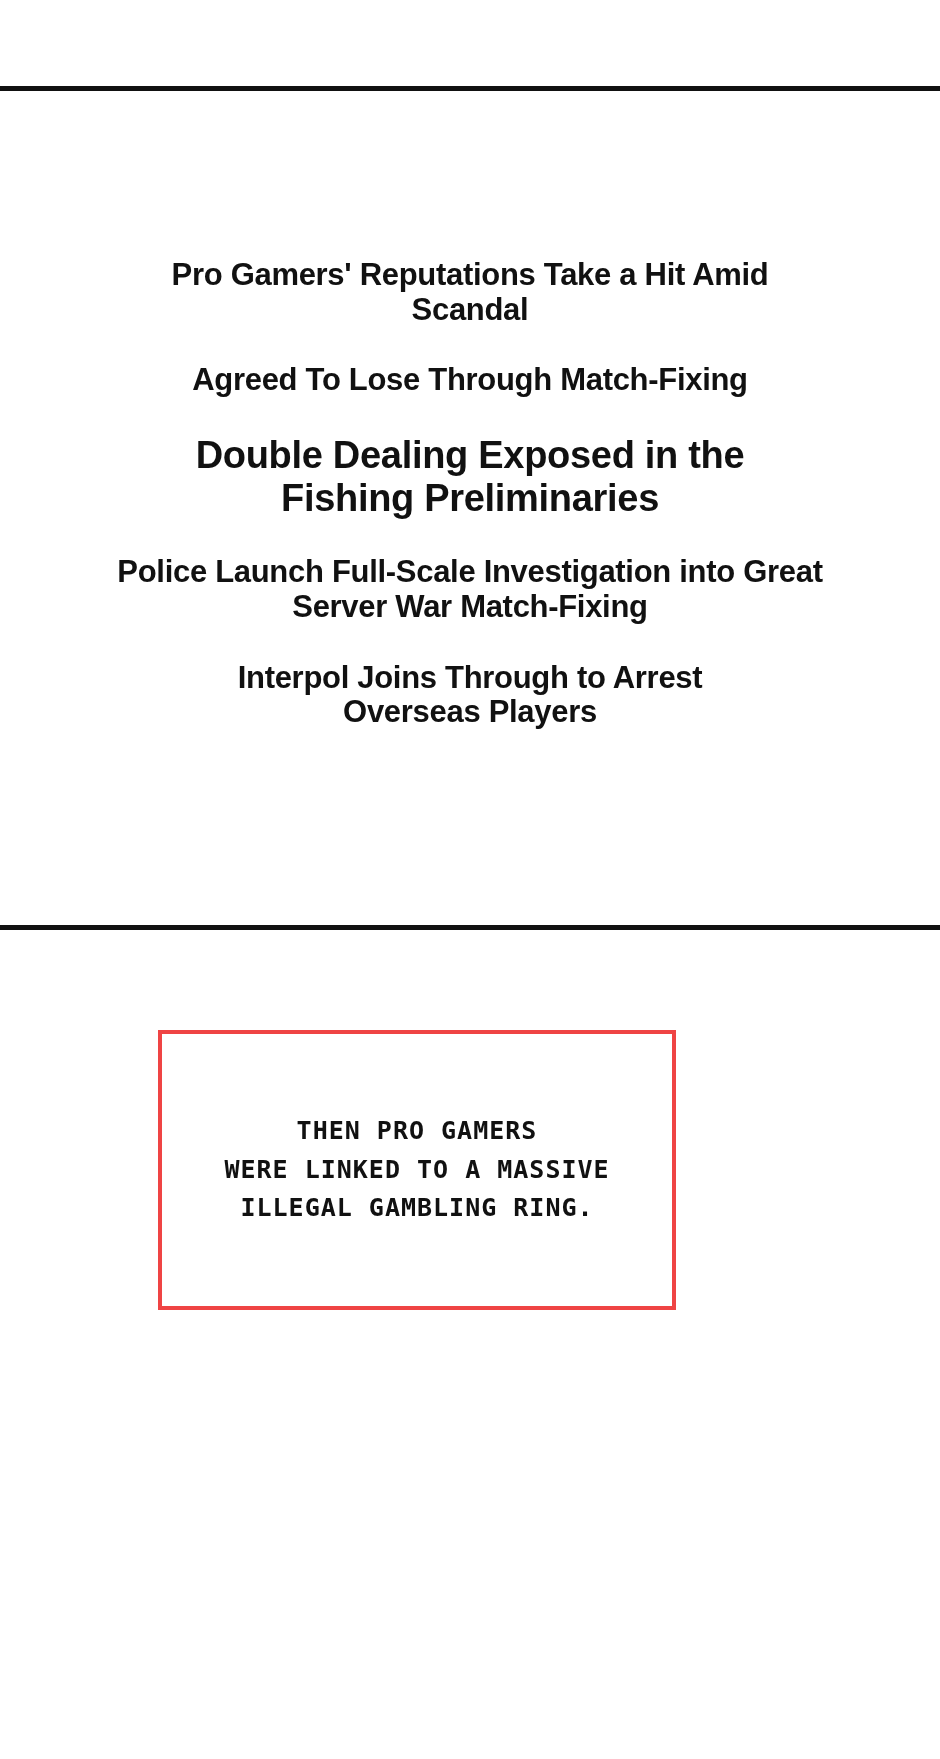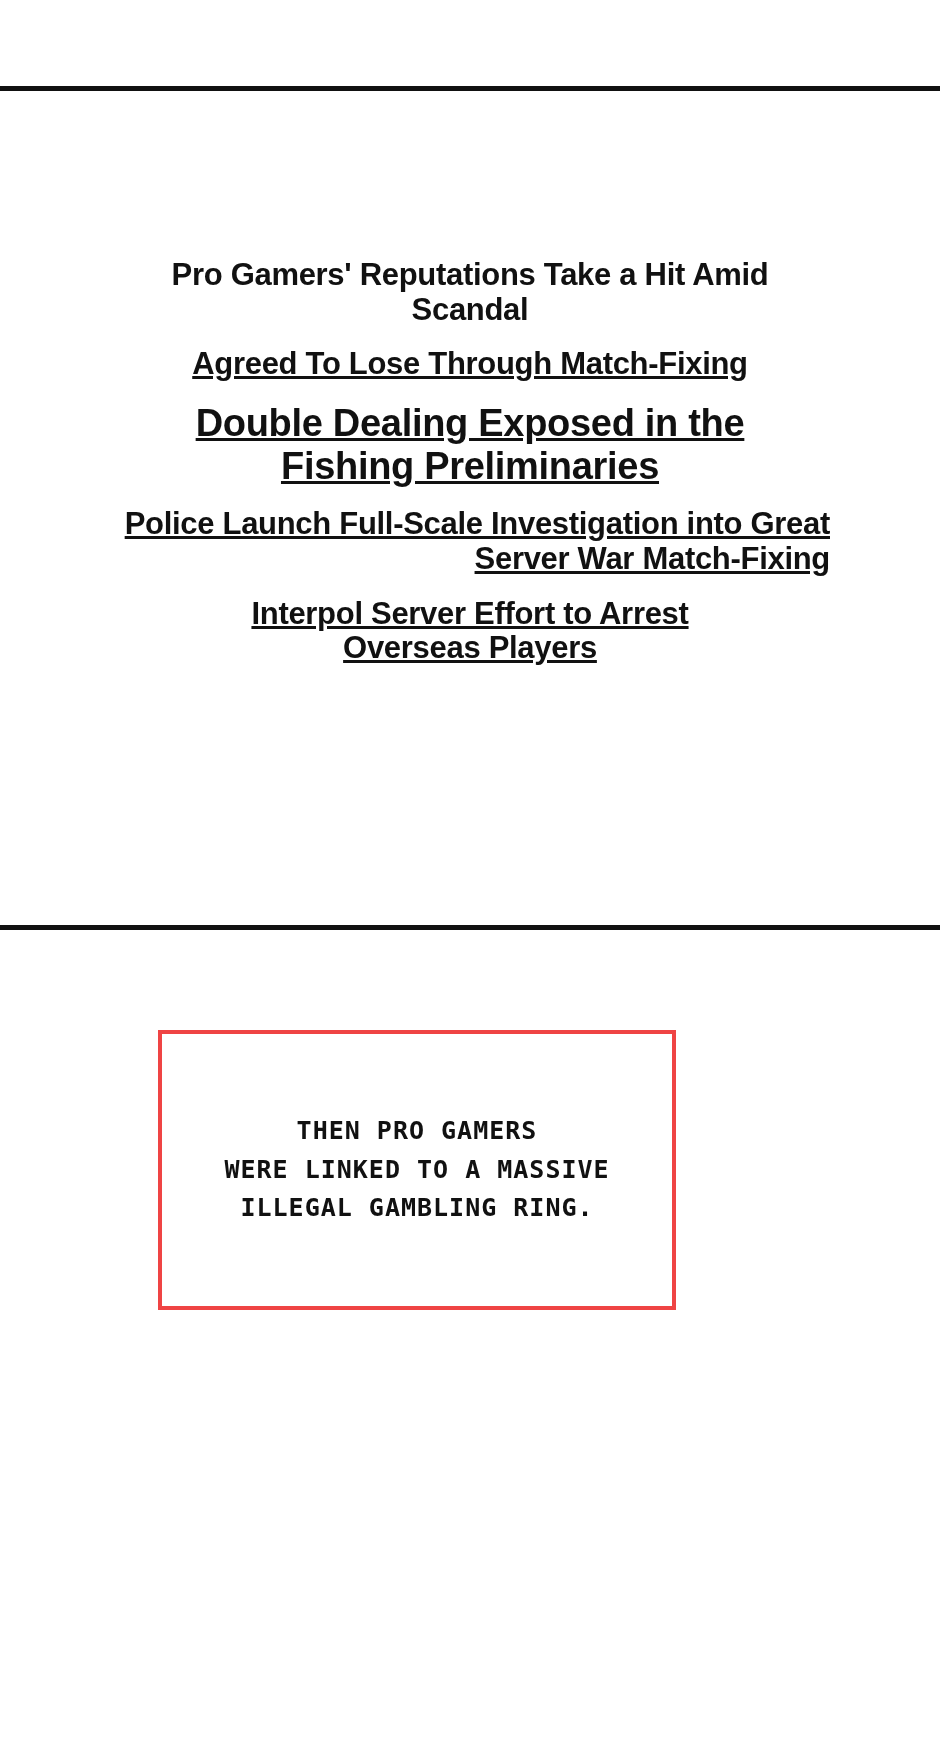--- a/index.html
+++ b/index.html
@@ -43,27 +43,26 @@
     text-align: center;
   }
   .headline {
     font-weight: bold;
     color: #111111;
     line-height: 1.12;
     letter-spacing: -0.3px;
     margin: 0 auto;
   }
   .headline + .headline {
-    margin-top: 20px;
-    text-decoration: underline;
+    margin-top: 36px;
   }
   .h-1 { font-size: 31px; max-width: 600px; }
   .h-2 { font-size: 31px; max-width: 760px; }
   .h-3 { font-size: 38px; max-width: 660px; }
-  .h-4 { font-size: 31px; max-width: 720px; text-align: right; }
+  .h-4 { font-size: 31px; max-width: 720px; }
   .h-5 { font-size: 31px; max-width: 560px; }
 
   
   .caption-box {
     position: absolute;
     left: 158px;
     top: 1030px;
     width: 518px;
     height: 280px;
     border: 4px solid #ef4444;
@@ -91,21 +90,21 @@
 
 <div class="page">
 
   <div class="rule rule-top"></div>
 
   <div class="headlines">
     <p class="headline h-1">Pro Gamers' Reputations Take a Hit Amid Scandal</p>
     <p class="headline h-2">Agreed To Lose Through Match-Fixing</p>
     <p class="headline h-3">Double Dealing Exposed in the Fishing Preliminaries</p>
     <p class="headline h-4">Police Launch Full-Scale Investigation into Great Server War Match-Fixing</p>
-    <p class="headline h-5">Interpol Server Effort to Arrest Overseas Players</p>
+    <p class="headline h-5">Interpol Joins Through to Arrest Overseas Players</p>
   </div>
 
   <div class="rule rule-mid"></div>
 
   <div class="caption-box">
     <div class="caption-text">THEN PRO GAMERS
 WERE LINKED TO A MASSIVE
 ILLEGAL GAMBLING RING.</div>
   </div>
 

